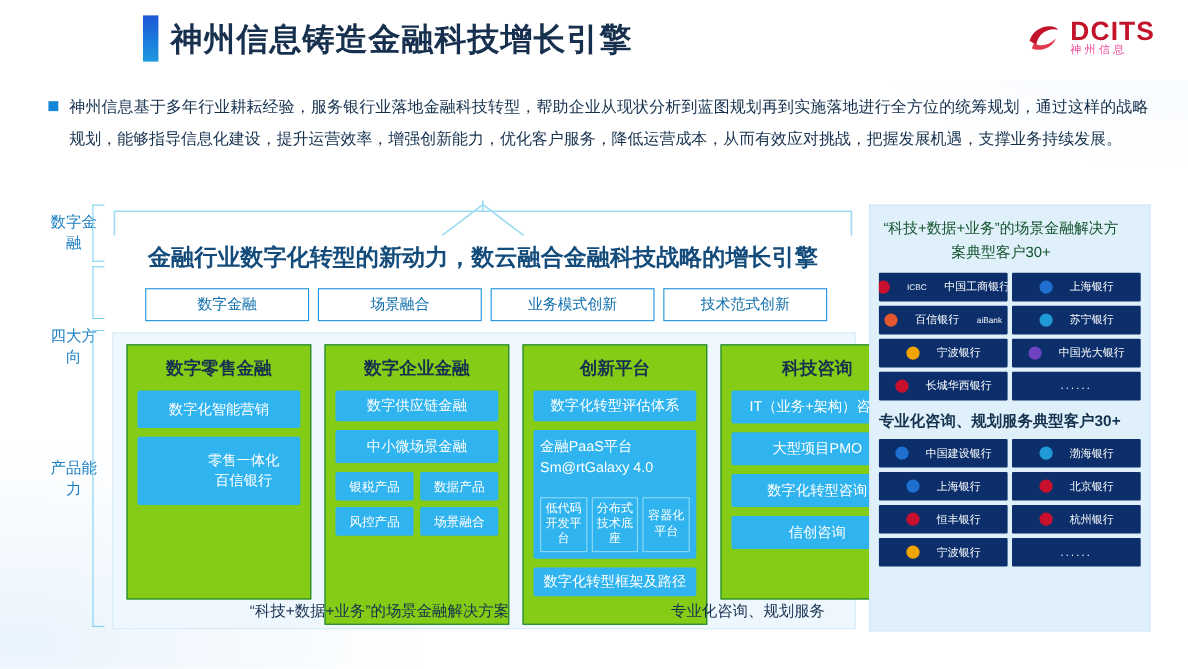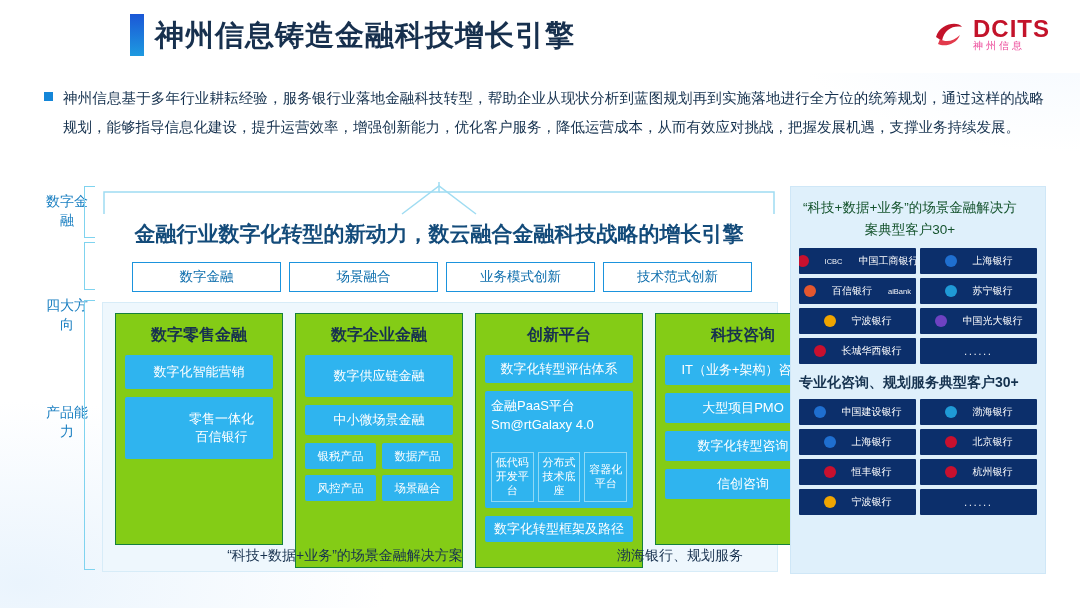--- a/index.html
+++ b/index.html
@@ -207,21 +207,21 @@
   <div class="intro-text">神州信息基于多年行业耕耘经验，服务银行业落地金融科技转型，帮助企业从现状分析到蓝图规划再到实施落地进行全方位的统筹规划，通过这样的战略规划，能够指导信息化建设，提升运营效率，增强创新能力，优化客户服务，降低运营成本，从而有效应对挑战，把握发展机遇，支撑业务持续发展。</div>
 </div>
 
 <div class="left-wrap">
 
   <div class="axis-col">
     <div class="axis-label v1">数字金融</div>
     <div class="axis-brace" style="top:10px; height:50px;"></div>
     <div class="axis-label v2" style="top:72px;">四大方向</div>
     <div class="axis-brace" style="top:66px; height:46px;"></div>
-    <div class="axis-label v3" style="top:227px;">产品能力</div>
+    <div class="axis-label v3" style="top:240px;">产品能力</div>
     <div class="axis-brace" style="top:124px; height:268px;"></div>
   </div>
 
   <div class="funnel">
     <svg width="674" height="36" viewBox="0 0 674 36">
       <polyline points="2,34 2,12 337,12 337,2" fill="none" stroke="#9fdcf2" stroke-width="1.5"></polyline>
       <polyline points="672,34 672,12 337,12" fill="none" stroke="#9fdcf2" stroke-width="1.5"></polyline>
       <polyline points="300,34 337,6 374,34" fill="none" stroke="#9fdcf2" stroke-width="1.5"></polyline>
     </svg>
   </div>
@@ -242,21 +242,21 @@
         <div class="col-title">数字零售金融</div>
         <div class="chip" style="height:34px;">数字化智能营销</div>
         <div class="chip tall" style="height:62px;padding-left:45px;">
           <span>零售一体化</span>
           <span>百信银行</span>
         </div>
       </div>
 
       <div class="col" style="width:148px; height:235px;">
         <div class="col-title">数字企业金融</div>
-        <div class="chip" style="height:42px;">数字供应链金融</div>
+        <div class="chip" style="height:28px;">数字供应链金融</div>
         <div class="chip" style="height:30px;">中小微场景金融</div>
         <div class="mini-grid">
           <div class="mini">银税产品</div>
           <div class="mini">数据产品</div>
           <div class="mini">风控产品</div>
           <div class="mini">场景融合</div>
         </div>
       </div>
 
       <div class="col" style="width:148px; height:235px;">
@@ -277,21 +277,21 @@
         <div class="col-title">科技咨询</div>
         <div class="chip" style="height:30px;">IT（业务+架构）咨询</div>
         <div class="chip" style="height:30px;">大型项目PMO</div>
         <div class="chip" style="height:30px;">数字化转型咨询</div>
         <div class="chip" style="height:30px;">信创咨询</div>
       </div>
 
     </div>
 
     <div class="footnote" style="left:12px; width:460px;">“科技+数据+业务”的场景金融解决方案</div>
-    <div class="footnote" style="left:492px; width:170px;">渤海银行、规划服务</div>
+    <div class="footnote" style="left:492px; width:170px;">专业化咨询、规划服务</div>
   </div>
 </div>
 
 <div class="right-wrap">
   <div class="right-title">“科技+数据+业务”的场景金融解决方案典型客户30+</div>
 
   <div class="logo-grid">
     <div class="bank">
       <span class="bank-mark" style="background:#c8102e"></span>
       <span class="b-en">ICBC</span>

